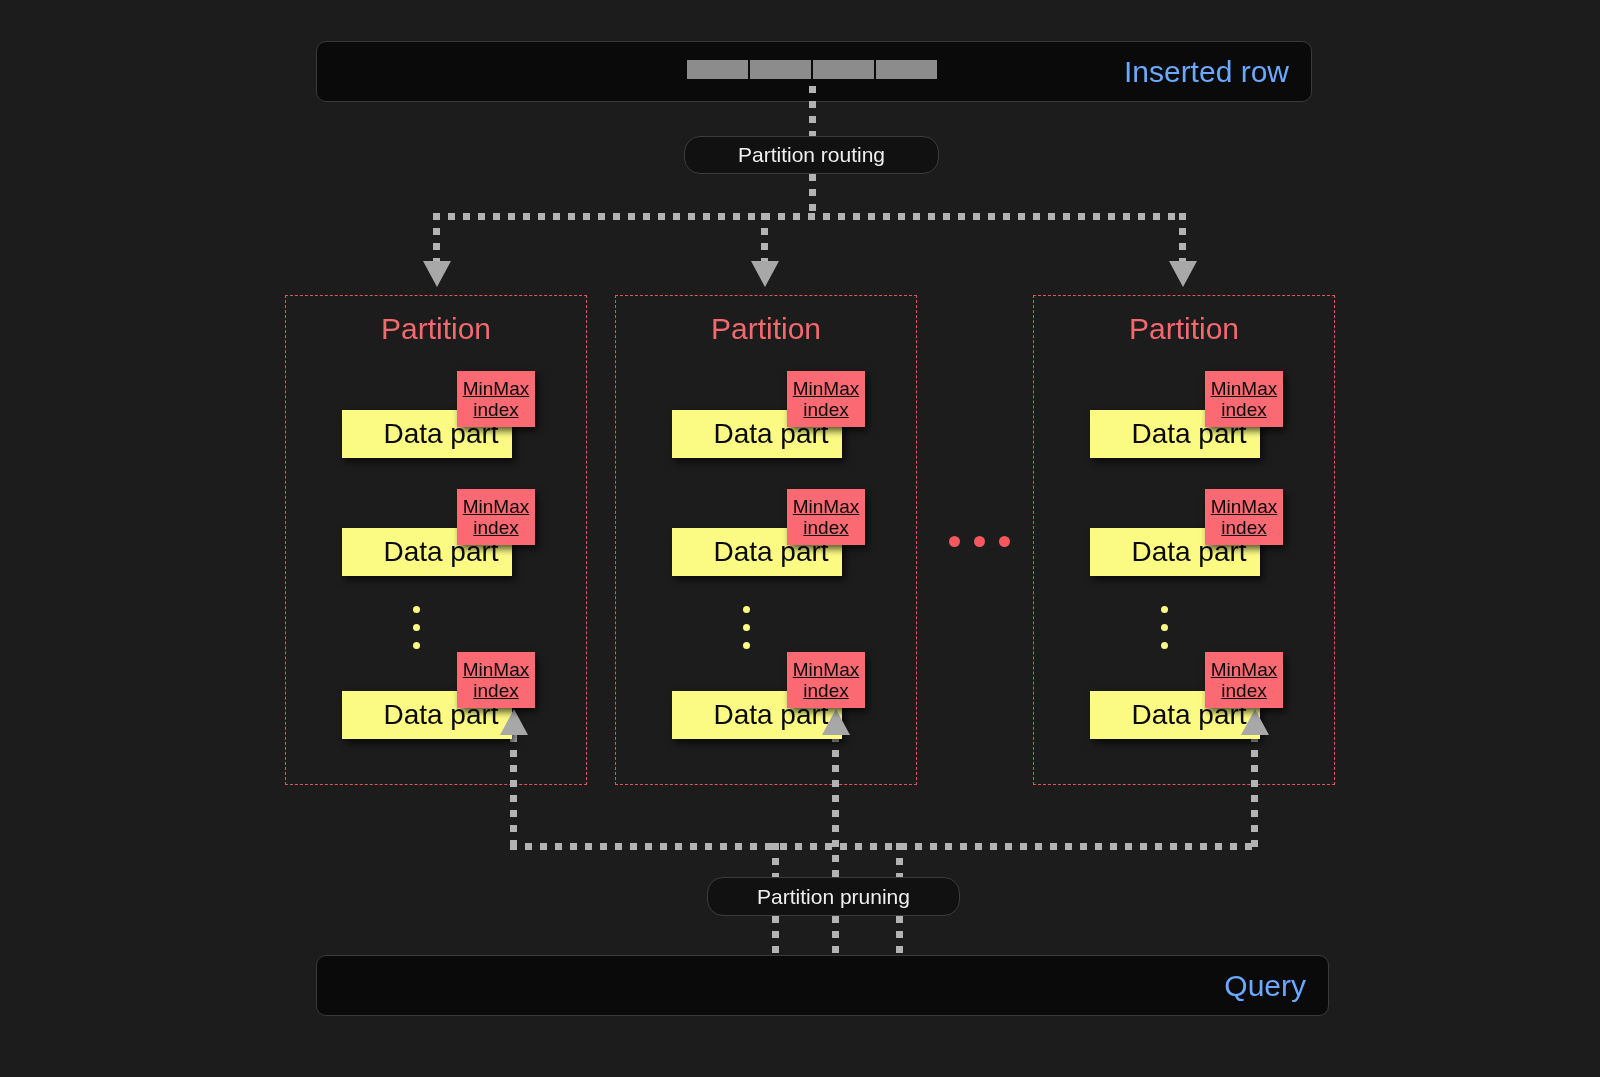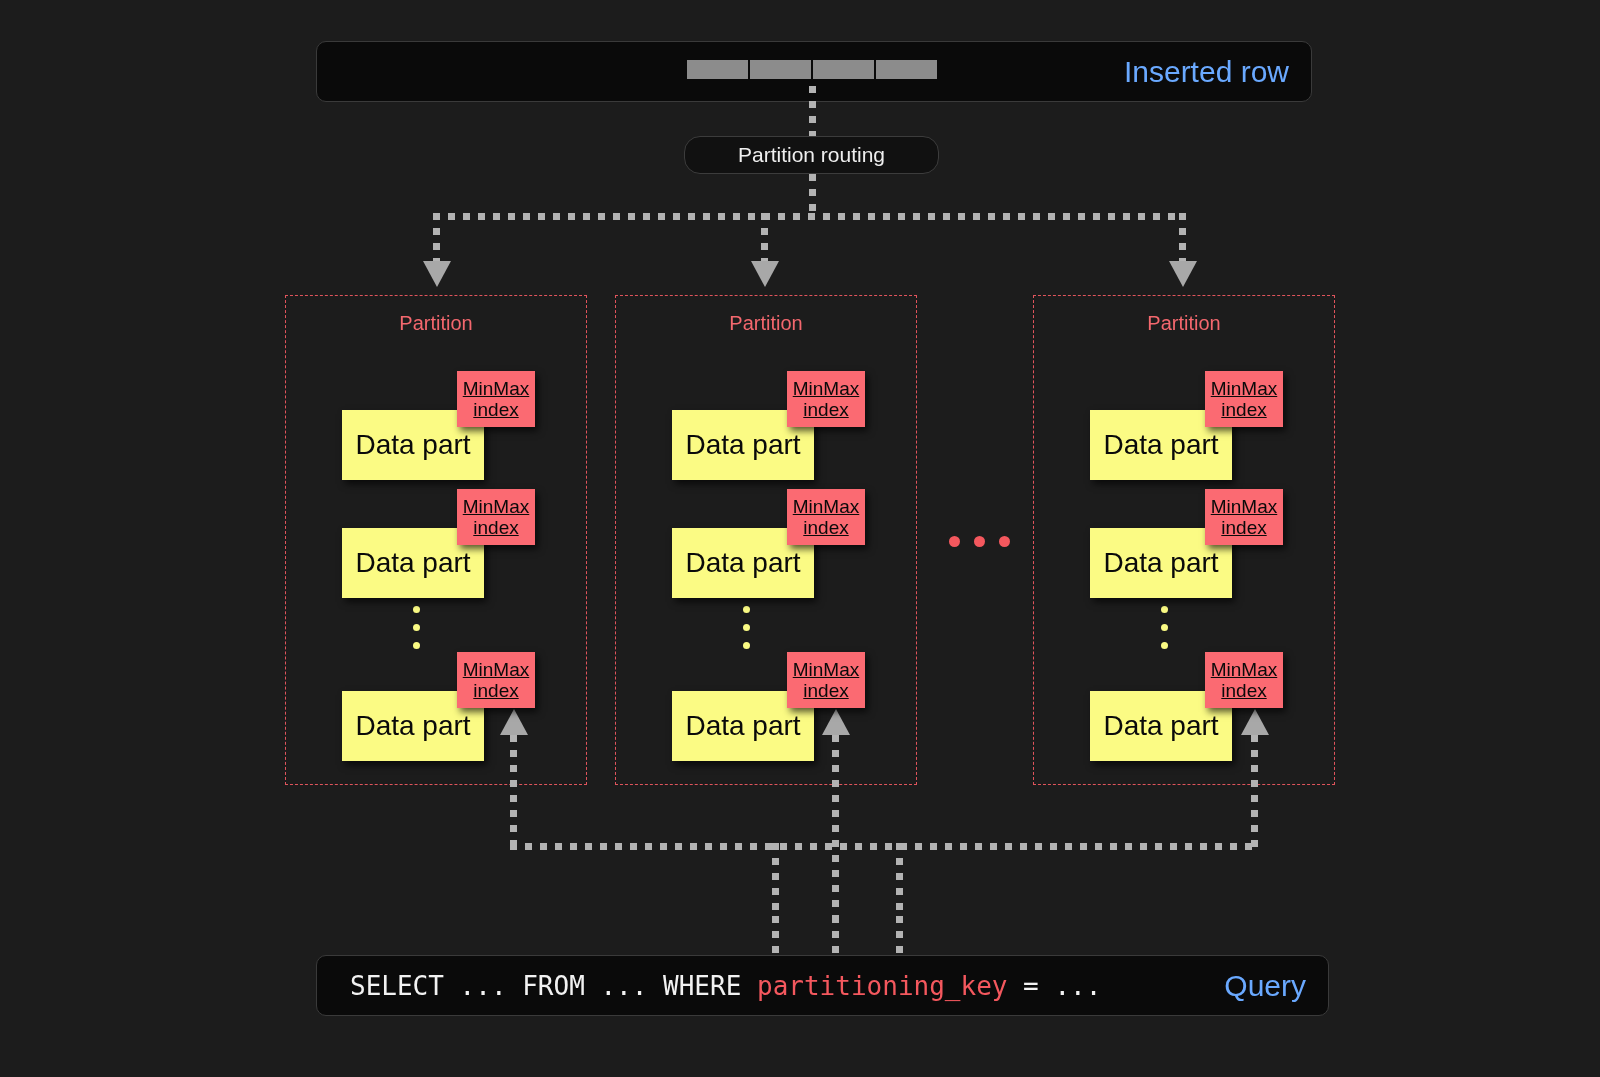--- a/index.html
+++ b/index.html
@@ -100,48 +100,49 @@
   #partition-2 { left: 587px; width: 302px; }
   #partition-3 { left: 1005px; width: 302px; }
 
   .partition-title {
     position: absolute;
     top: 16px;
     left: 0;
     width: 100%;
     text-align: center;
     color: #f4686e;
-    font-size: 20px;
+    font-size: 30px;
   }
 
   
   .part-group {
     position: absolute;
     left: 56px;
     width: 250px;
     height: 110px;
   }
   .part-group.g1 { top: 75px; }
   .part-group.g2 { top: 193px; }
   .part-group.g3 { top: 356px; }
 
   .data-part {
     position: absolute;
     left: 0;
     top: 39px;
     width: 142px;
-    height: 70px;
+    height: 48px;
     background: #fbfb84;
     color: #0a0a0a;
     font-size: 28px;
     display: flex;
     align-items: center;
     justify-content: center;
     box-shadow: 3px 4px 7px rgba(0,0,0,0.65);
     z-index: 2;
+    padding-left: 28px;
   }
   .minmax-index {
     position: absolute;
     left: 115px;
     top: 0px;
     width: 78px;
     height: 56px;
     background: #fb6a72;
     color: #0a0a0a;
     font-size: 19px;
@@ -359,23 +360,25 @@
 
   <div class="arrow-up" style="left:794px; top:709px;"></div>
   <div class="dv" style="left:804px; top:735px; height:185px;"></div>
 
   <div class="arrow-up" style="left:1213px; top:709px;"></div>
   <div class="dv" style="left:1223px; top:735px; height:113px;"></div>
 
   <div class="dv" style="left:868px; top:843px; height:78px;"></div>
   <div class="dv" style="left:744px; top:843px; height:78px;"></div>
 
+  <div class="pill" id="partition-pruning-pill">
+    <span>Partition pruning</span>
+  </div>
 
   <div class="dv" style="left:744px; top:916px; height:40px;"></div>
   <div class="dv" style="left:804px; top:916px; height:40px;"></div>
   <div class="dv" style="left:868px; top:916px; height:40px;"></div>
 
   <div class="bar" id="query-bar">
     <span class="bar-label">Query</span>
   </div>
-  <div id="query-text"><span>SELECT ... FROM ... WHERE </span><span class="key">partitioning_key</span><span> = ...</span></div>
 
 </div>
 
 </body></html>

